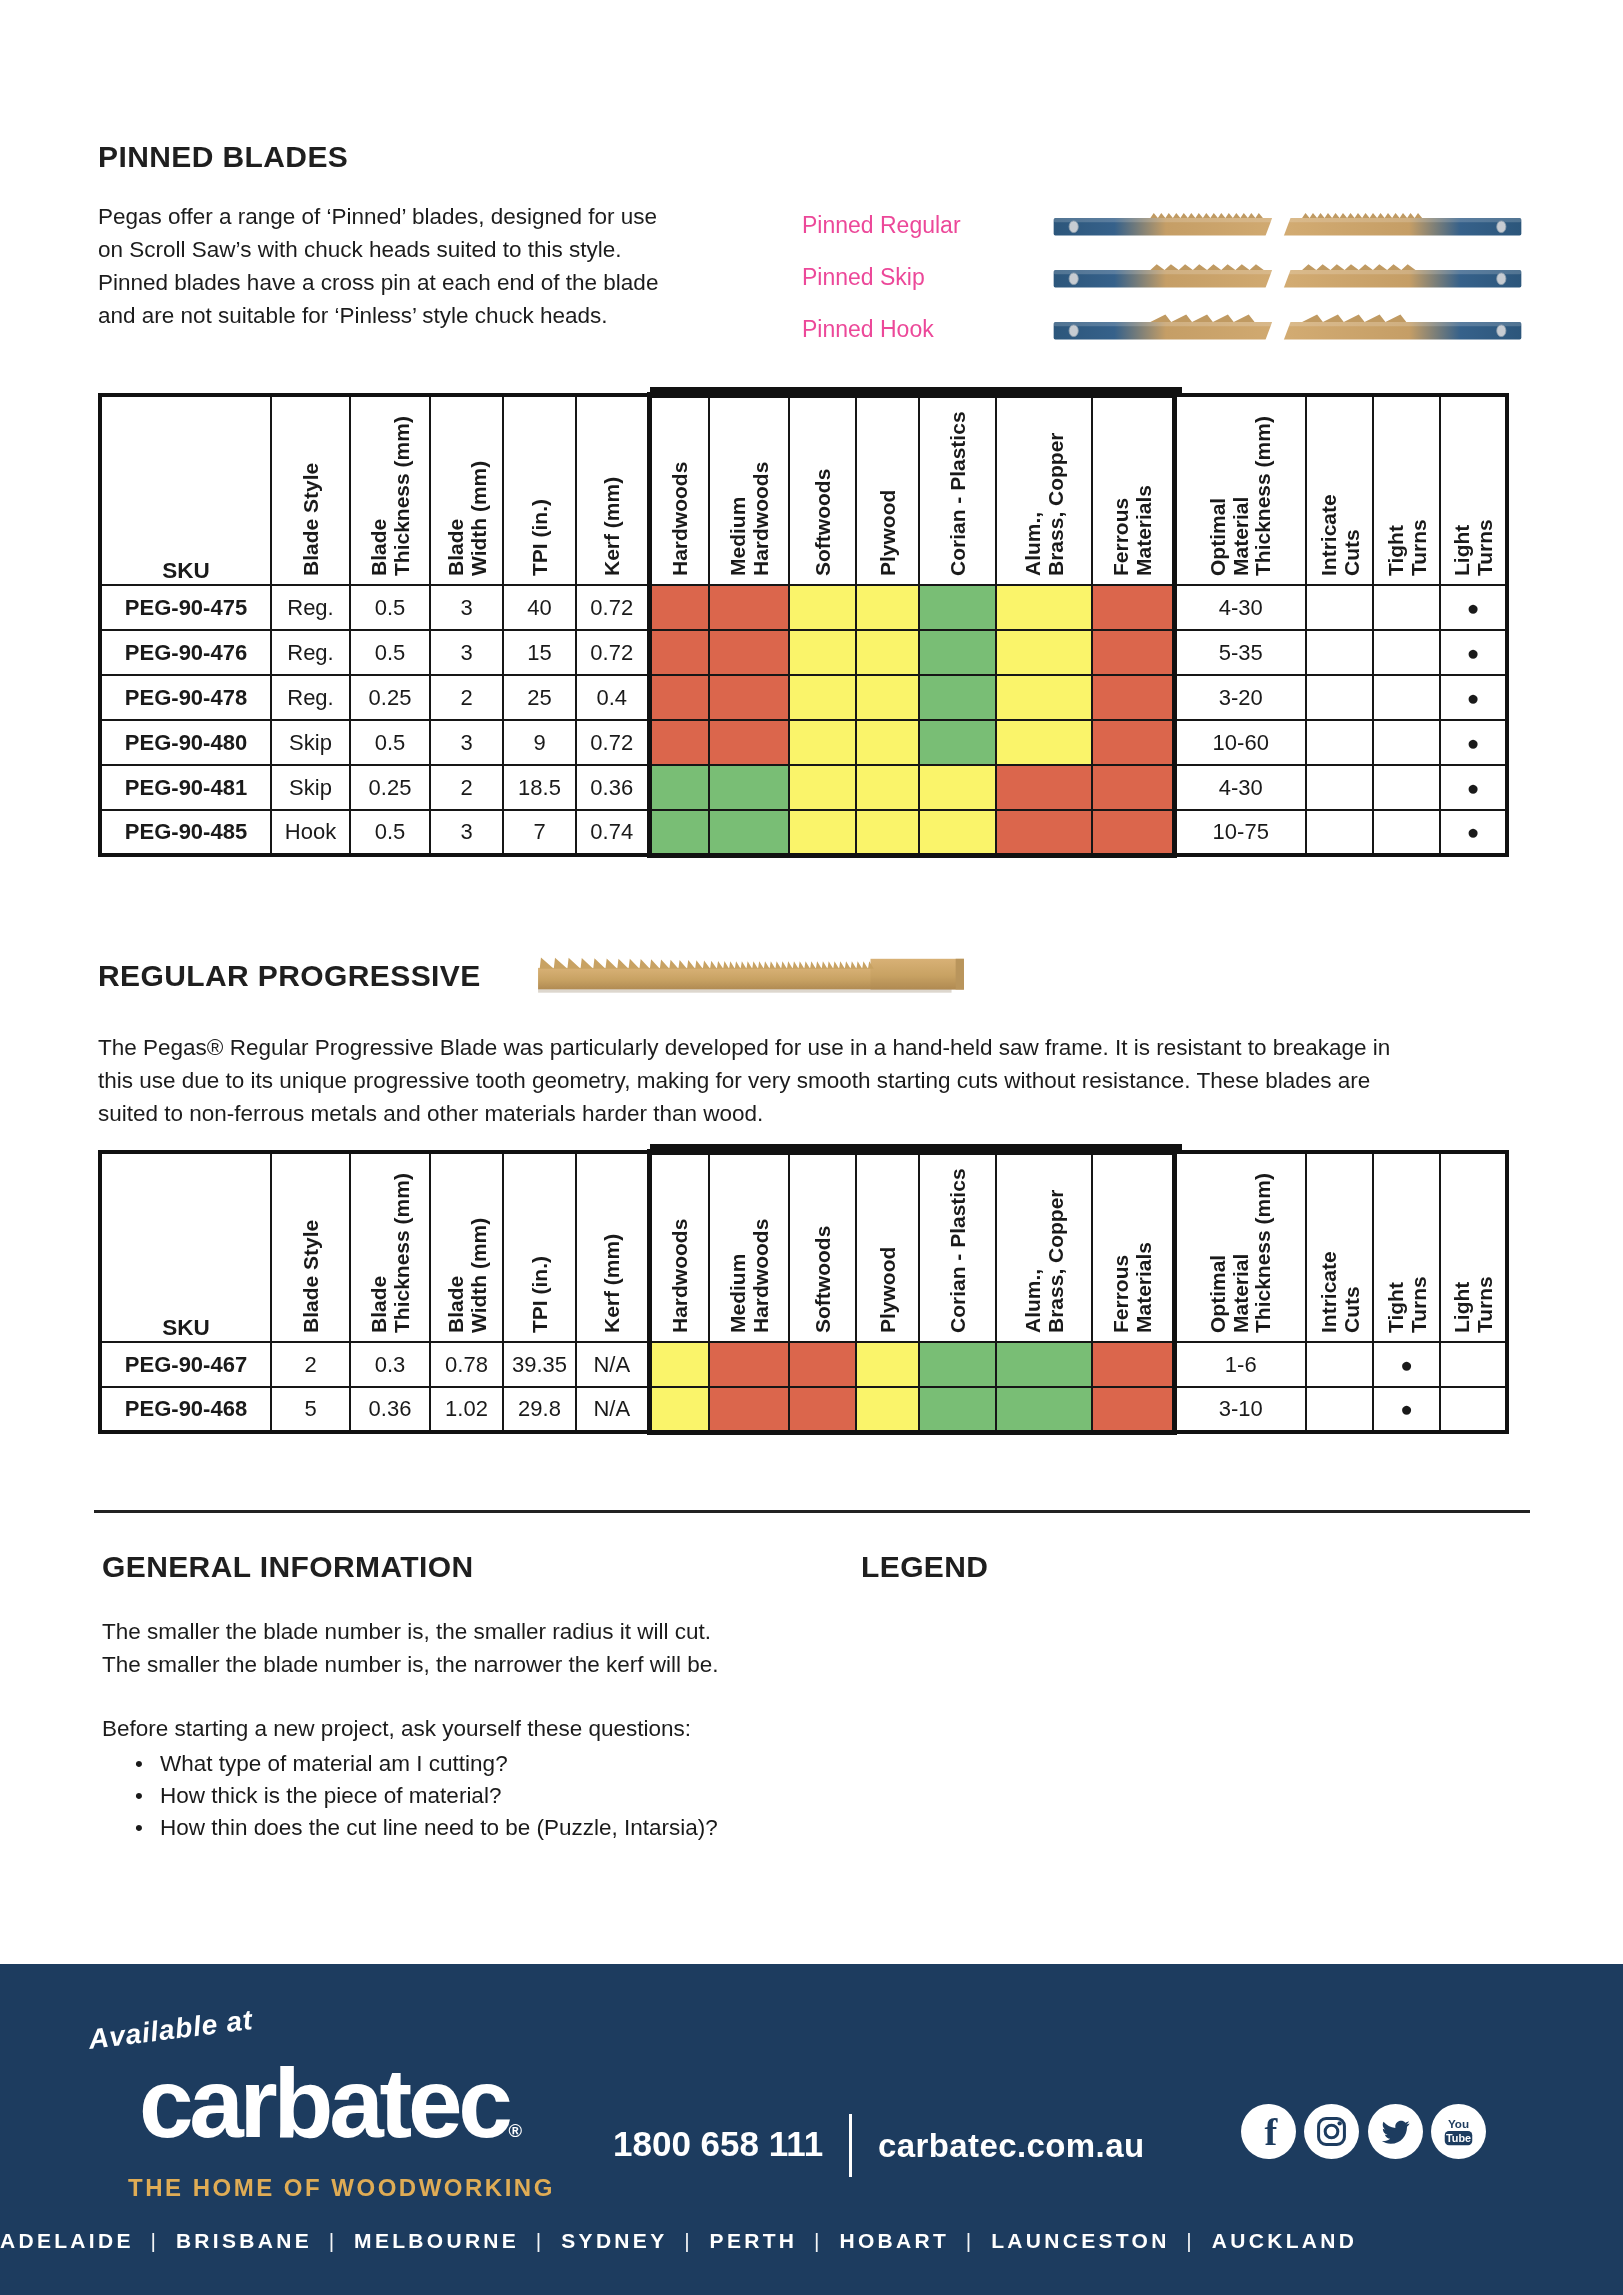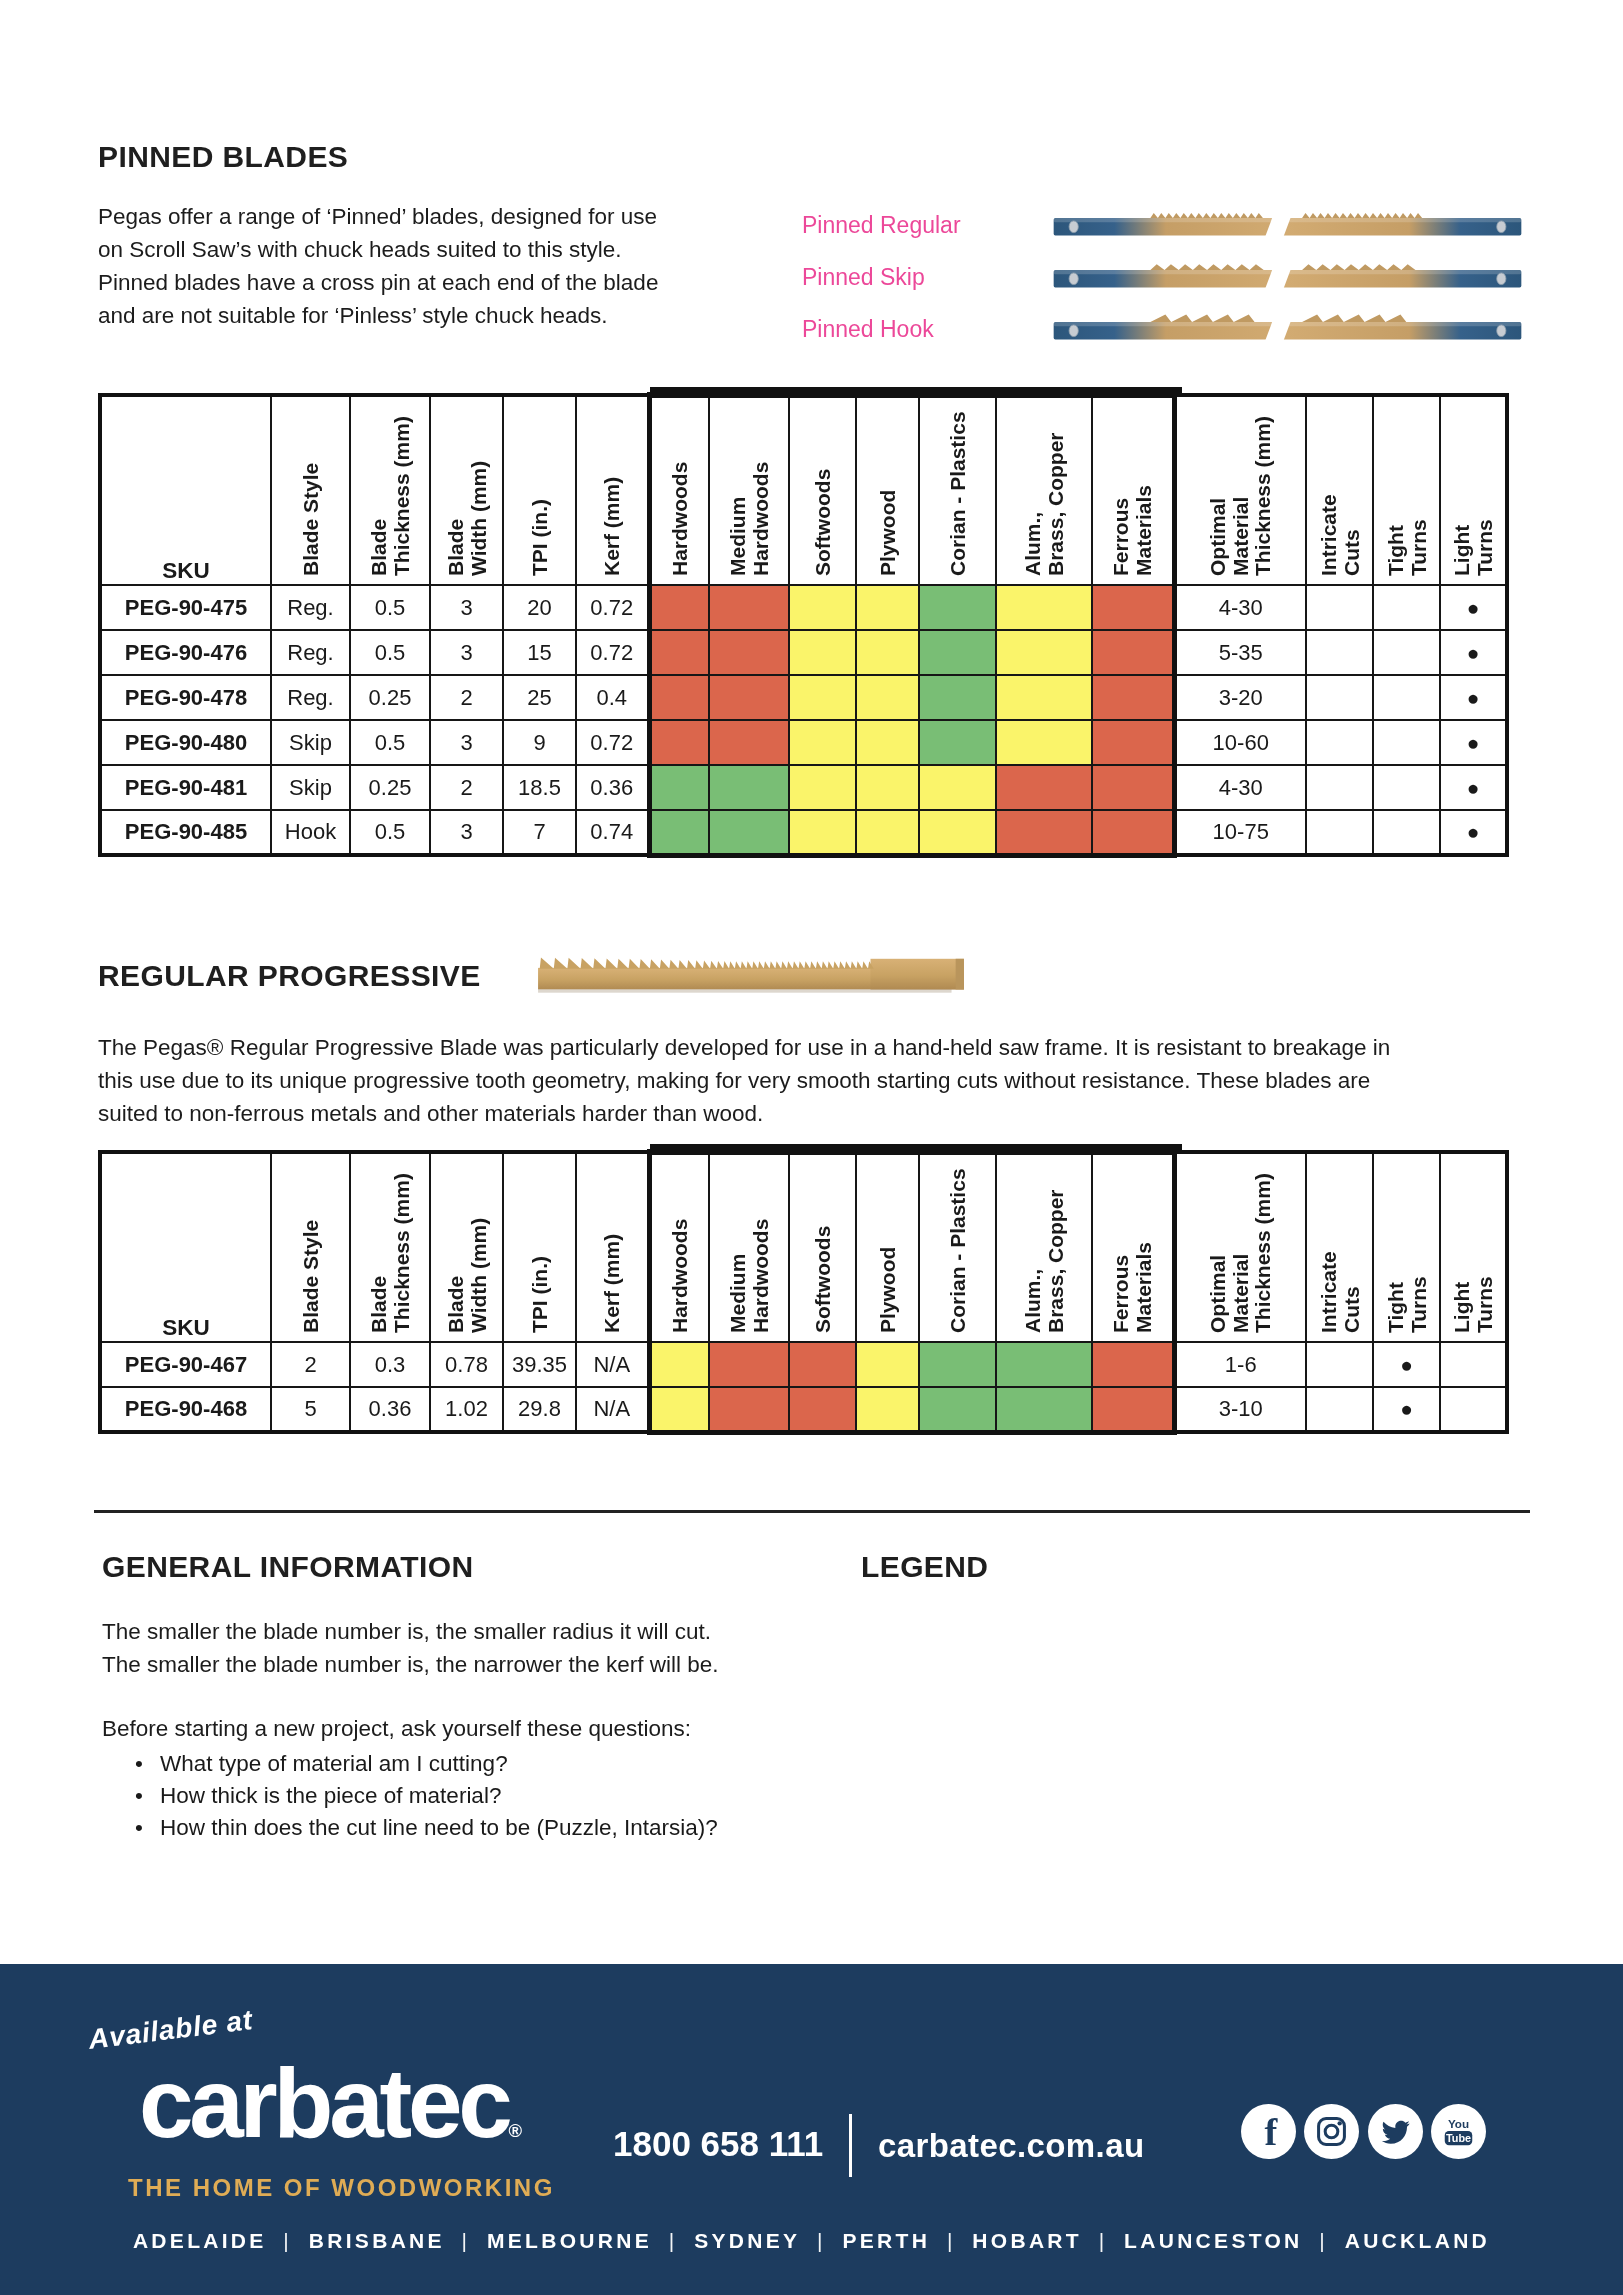--- a/index.html
+++ b/index.html
@@ -54,21 +54,21 @@
   .footer{left:0;top:1964px;width:1623px;height:331px;background:var(--navy);color:#fff;}
   .avail{left:88px;top:50px;font-size:28px;font-style:italic;font-weight:bold;
          transform:rotate(-7deg);letter-spacing:0.8px;}
   .logo{left:139px;top:90px;font-size:98px;font-weight:bold;letter-spacing:-4.2px;line-height:98px;}
   .logo-reg{font-size:18.4px;letter-spacing:0;vertical-align:baseline;}
   .tagline{left:128px;top:210px;font-size:24px;letter-spacing:2.5px;color:var(--gold);font-weight:bold;}
   .phone{left:613px;top:160px;font-size:35px;font-weight:bold;}
   .vdivider{left:849px;top:150px;width:2.5px;height:63px;background:#fff;}
   .website{left:878px;top:163px;font-size:33px;font-weight:600;letter-spacing:0.4px;}
   .social{left:1241px;top:140px;display:flex;gap:8.3px;}
-  .cities{left:0;top:265px;width:1623px;display:flex;justify-content:center;align-items:center;
+  .cities{left:0;top:265px;width:1623px;display:flex;align-items:center;
           font-size:21px;font-weight:bold;letter-spacing:3.3px;}
   .cities .sep{font-weight:normal;margin:0 16.7px;opacity:.95;}
 </style>
 </head>
 <body>
 
 <div class="page">
 
   <h1 class="sec-title abs" style="left:98px;top:140px;">PINNED BLADES</h1>
 
@@ -230,21 +230,21 @@
 Turns</div>
             </th>
           </tr>
         </thead>
         <tbody>
           <tr>
             <td class="sku-cell">PEG-90-475</td>
             <td>Reg.</td>
             <td>0.5</td>
             <td>3</td>
-            <td>20</td>
+            <td>40</td>
             <td>0.72</td>
             <td class="r-nr grp-l"></td>
             <td class="r-nr"></td>
             <td class="r-ok"></td>
             <td class="r-ok"></td>
             <td class="r-rec"></td>
             <td class="r-ok"></td>
             <td class="r-nr grp-r"></td>
             <td>4-30</td>
             <td></td>

